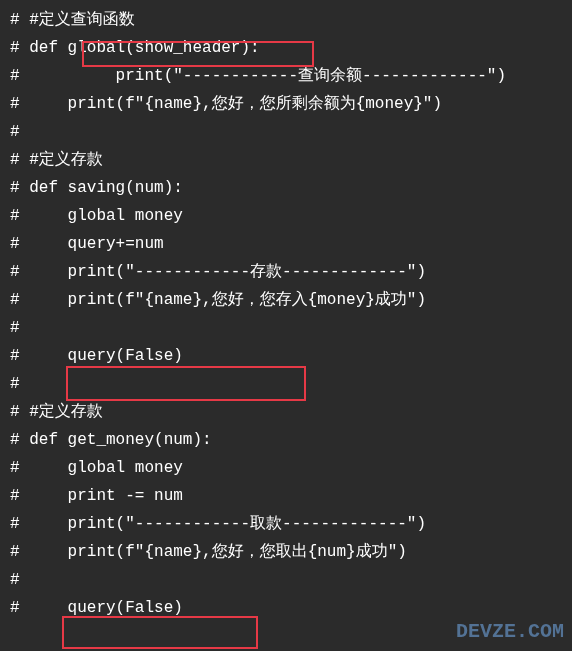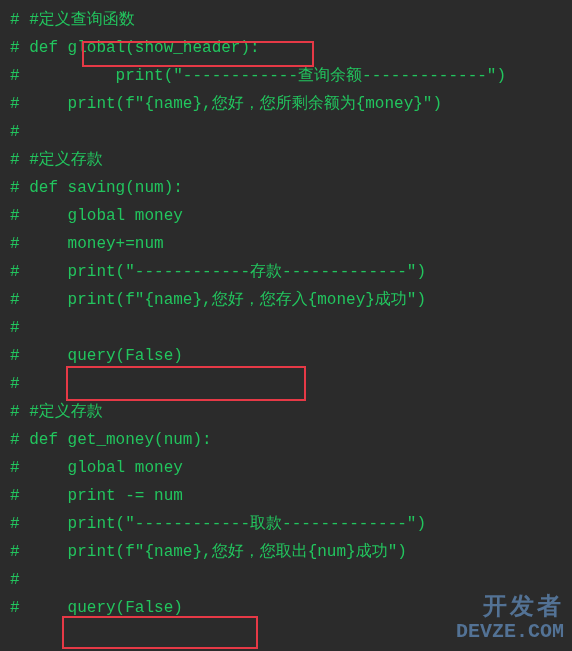--- a/index.html
+++ b/index.html
@@ -20,21 +20,21 @@
     }
     .code-container {
       position: relative;
     }
     .line {
       display: block;
       white-space: pre;
       position: relative;
     }
     .comment {
-      color: #22c55e;
+      color: #ffffff;
     }
     .highlight-box {
       position: absolute;
       border: 2px solid #e63946;
       pointer-events: none;
     }
     .box-1 {
       top: 35px;
       left: 72px;
       width: 232px;
@@ -79,36 +79,35 @@
 
 <div class="code-container">
   <span class="line comment"># #定义查询函数</span>
   <span class="line comment"># def global(show_header):</span>
   <span class="line comment">#          print("------------查询余额-------------")</span>
   <span class="line comment">#     print(f"{name},您好，您所剩余额为{money}")</span>
   <span class="line comment">#</span>
   <span class="line comment"># #定义存款</span>
   <span class="line comment"># def saving(num):</span>
   <span class="line comment">#     global money</span>
-  <span class="line comment">#     money+=num</span>
+  <span class="line comment">#     query+=num</span>
   <span class="line comment">#     print("------------存款-------------")</span>
   <span class="line comment">#     print(f"{name},您好，您存入{money}成功")</span>
   <span class="line comment">#</span>
   <span class="line comment">#     query(False)</span>
   <span class="line comment">#</span>
   <span class="line comment"># #定义存款</span>
   <span class="line comment"># def get_money(num):</span>
   <span class="line comment">#     global money</span>
   <span class="line comment">#     print -= num</span>
   <span class="line comment">#     print("------------取款-------------")</span>
   <span class="line comment">#     print(f"{name},您好，您取出{num}成功")</span>
   <span class="line comment">#</span>
   <span class="line comment">#     query(False)</span>
 
   <div class="highlight-box box-1"></div>
   <div class="highlight-box box-2"></div>
   <div class="highlight-box box-3"></div>
 </div>
 
 <div class="watermark">
-  <div class="wm-top">开发者</div>
   <div class="wm-bottom">DEVZE.COM</div>
 </div>
 
 </body></html>

